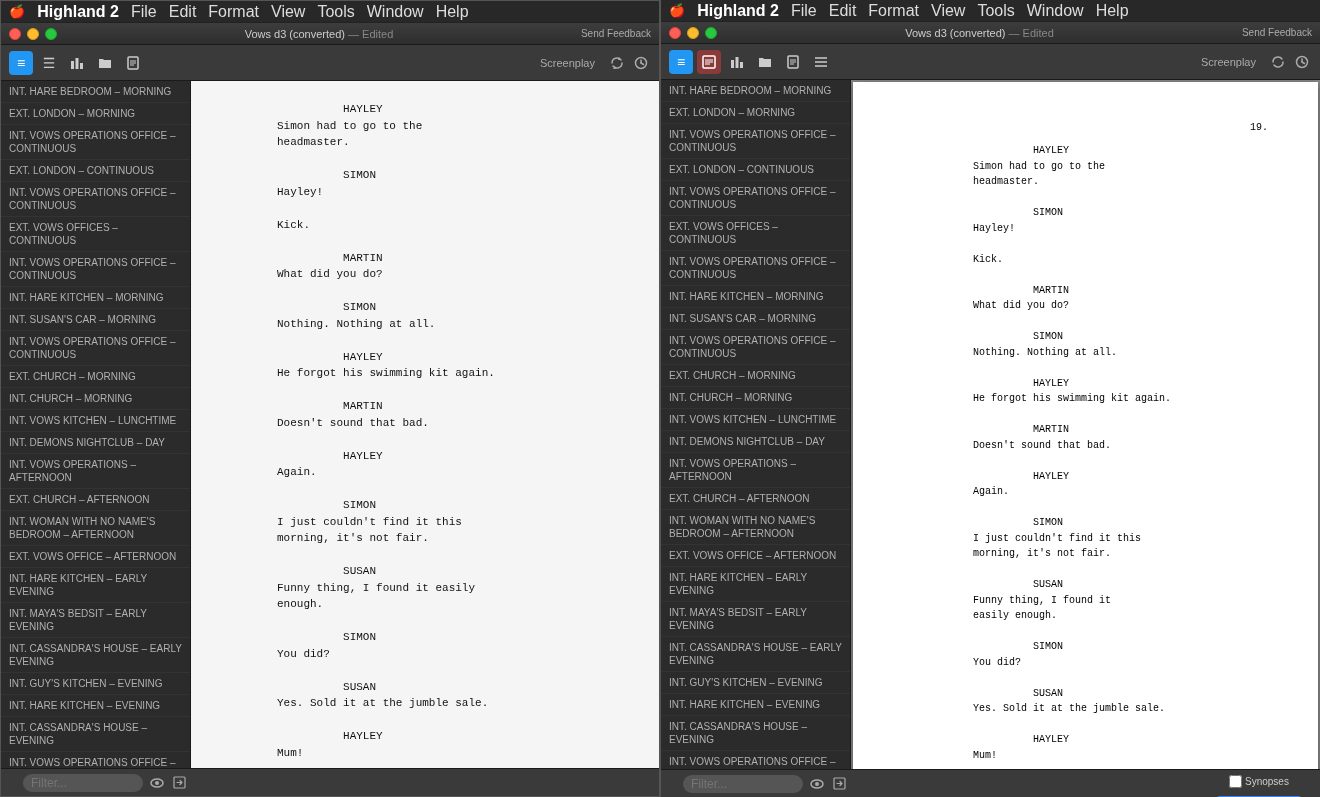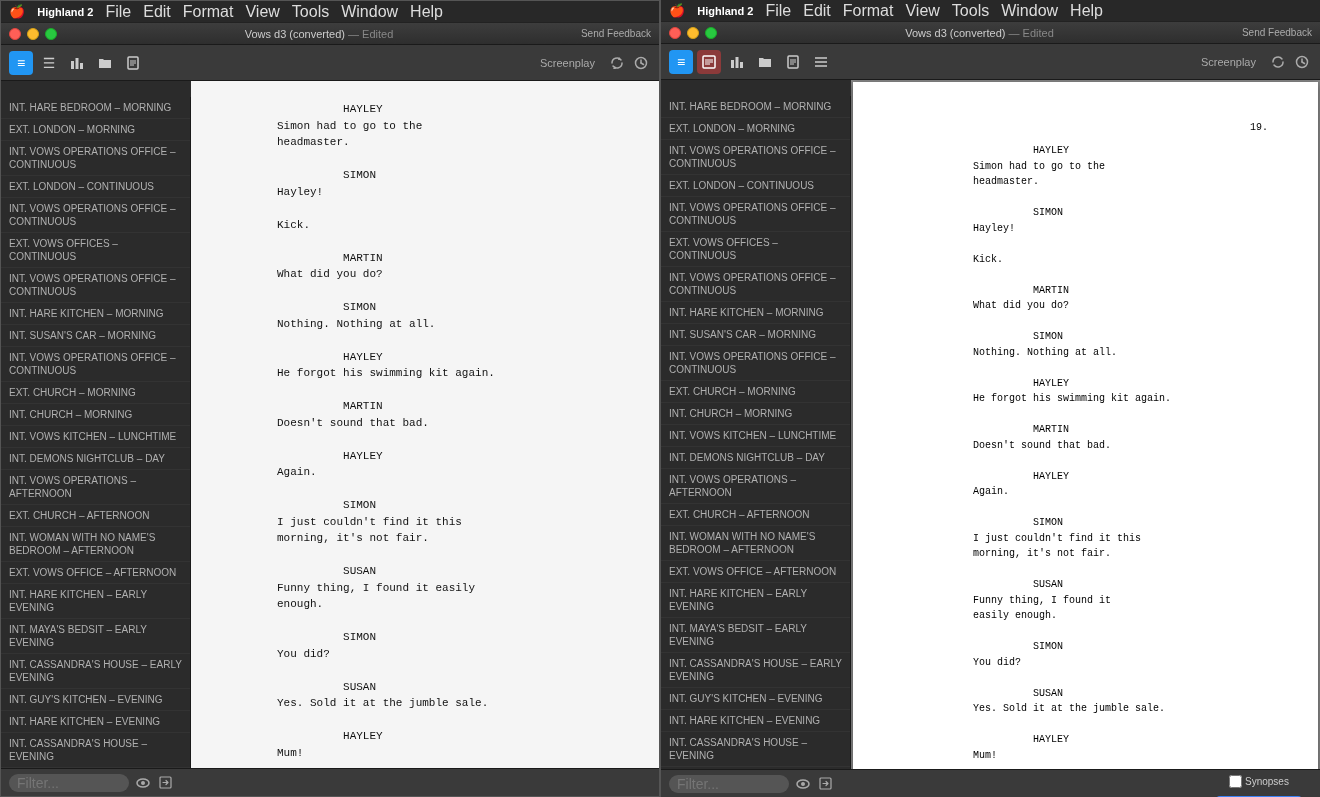--- a/index.html
+++ b/index.html
@@ -116,21 +116,20 @@
       overflow: hidden;
     }
 
     
     .sidebar {
       width: 190px;
       background: #2b2b2b;
       border-right: 1px solid #1a1a1a;
       overflow-y: auto;
       flex-shrink: 0;
-      margin-top: 16px;
     }
 
     .sidebar::-webkit-scrollbar { width: 6px; }
     .sidebar::-webkit-scrollbar-track { background: #2b2b2b; }
     .sidebar::-webkit-scrollbar-thumb { background: #555; border-radius: 3px; }
 
     .sidebar-item {
       padding: 4px 8px;
       font-size: 10px;
       color: #b0b0b0;
@@ -171,23 +170,24 @@
       flex-shrink: 0;
     }
 
     .search-box {
       width: 120px;
       height: 18px;
       background: #555;
       border-radius: 9px;
       border: none;
       padding: 0 8px;
-      font-size: 14px;
+      font-size: 12px;
       color: #ccc;
       outline: none;
+      margin-left: 14px;
     }
 
     .bottom-icon {
       width: 16px;
       height: 16px;
       color: #aaa;
       font-size: 13px;
       cursor: pointer;
       display: flex;
       align-items: center;
@@ -276,21 +276,21 @@
       cursor: pointer;
     }
 
     .menu-item {
       font-size: 16px;
       color: #ddd;
       cursor: pointer;
     }
 
     .app-name {
-      font-size: 11px;
+      font-size: 16px;
       color: #fff;
       font-weight: 600;
     }
 
     .window-right {
       display: flex;
       flex-direction: column;
       width: 660px;
       height: 797px;
       background: #2b2b2b;

